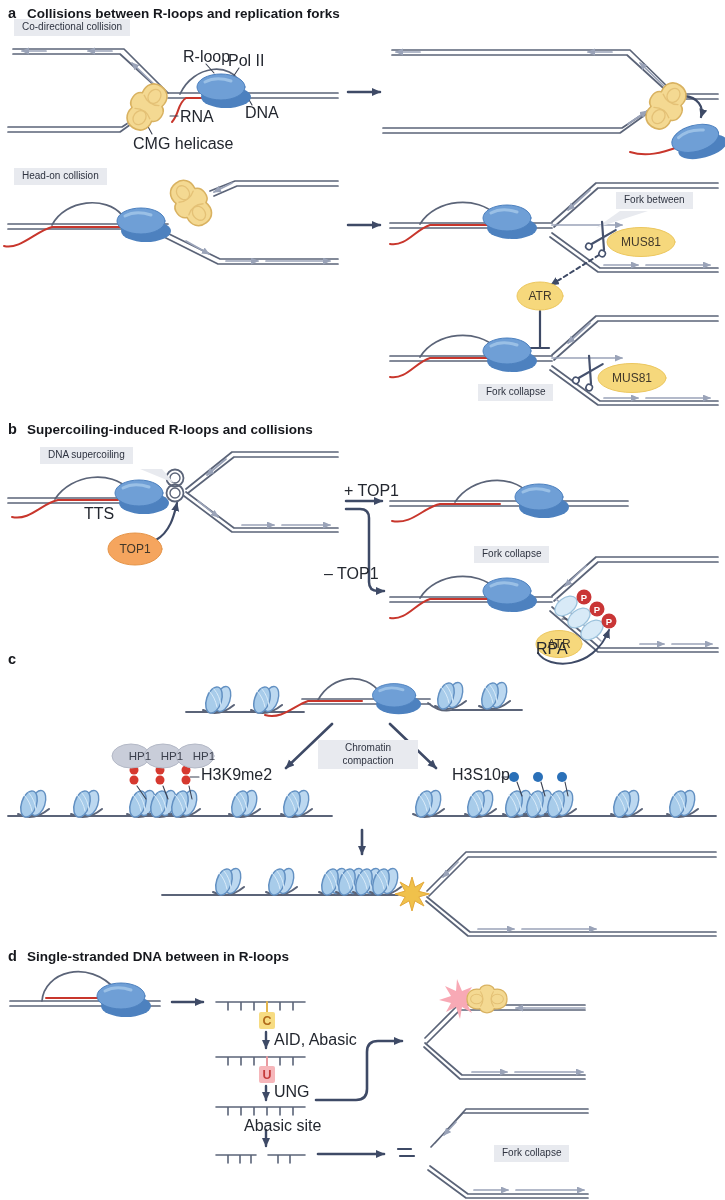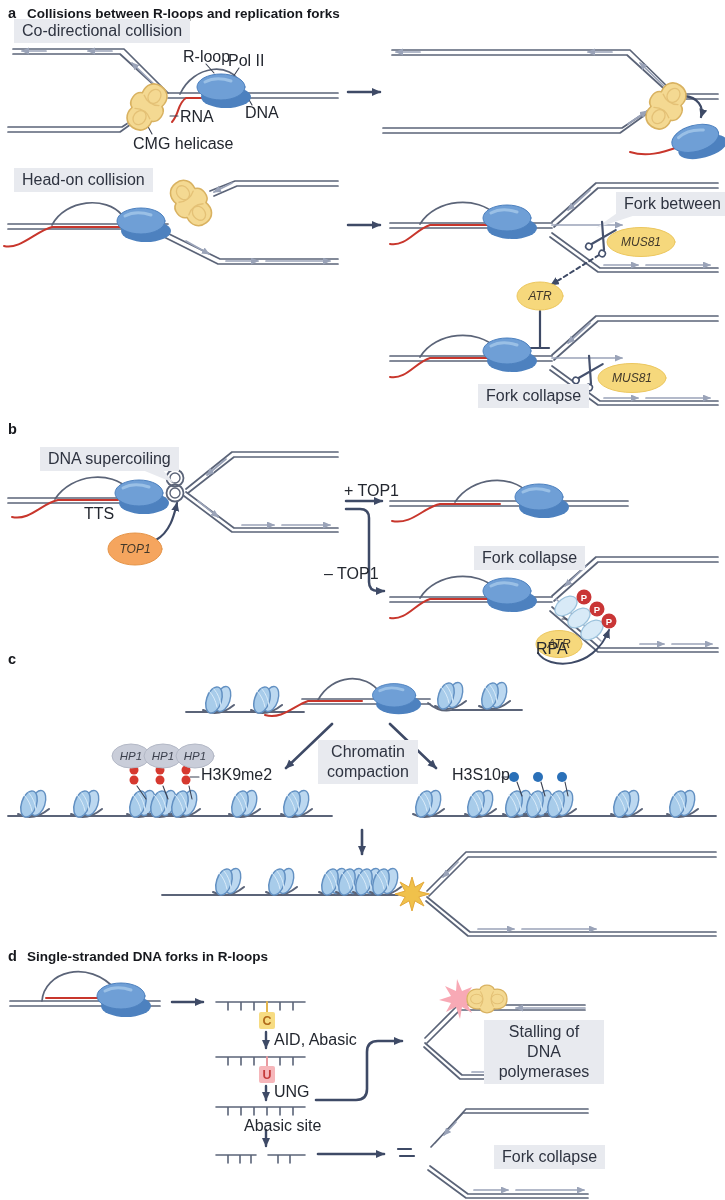--- a/index.html
+++ b/index.html
@@ -4,30 +4,30 @@
 <style>
   html,body { margin:0; padding:0; background:#ffffff; }
   .fig {
     position:relative; width:725px; height:1200px; background:#ffffff;
     font-family:"Liberation Sans", sans-serif; overflow:hidden;
   }
   .fig svg { position:absolute; left:0; top:0; }
   .pl { position:absolute; font-weight:bold; font-size:14.5px; color:#16181d; }
   .pt { position:absolute; font-weight:bold; font-size:13.5px; color:#16181d; white-space:nowrap; }
   .box {
-    position:absolute; background:#e8eaef; color:#2e3340; font-size:16px;
+    position:absolute; background:#e8eaef; color:#2e3340; font-size:10px;
     padding:2px 8px; line-height:1.25; white-space:nowrap;
   }
   .box.wrap { white-space:normal;text-align:center; }
   .sl { position:absolute; font-size:16px; color:#23272f; white-space:nowrap; }
   .ctr {
     position:absolute; transform:translate(-50%,-50%); font-size:12px;
-    color:#41382a; white-space:nowrap;font-style:italic;
+    color:#41382a; white-space:nowrap;
   }
-  .ctr.grey { color:#3a3f4c; font-size:11.5px; }
+  .ctr.grey { color:#3a3f4c; font-size:11.5px;margin-left:9px; }
   .pP { position:absolute; transform:translate(-50%,-50%); font-size:9.5px;
         font-weight:bold; color:#ffffff; }
   .base { position:absolute; transform:translate(-50%,-50%); font-weight:bold; font-size:12.5px; }
   .base.c { color:#b06a1a; }
   .base.u { color:#c43b3b; }
 </style>
 </head>
 <body>
 
 <div class="fig">
@@ -342,20 +342,21 @@
 <div class="sl" style="left:245px;top:104px">DNA</div>
 <div class="sl" style="left:133px;top:135px">CMG helicase</div>
 <div class="box" style="left:14px;top:168px">Head-on collision</div>
 <div class="box" style="left:616px;top:192px">Fork between</div>
 <div class="ctr" style="left:641px;top:242px">MUS81</div>
 <div class="ctr" style="left:540px;top:296px">ATR</div>
 <div class="box" style="left:478px;top:384px">Fork collapse</div>
 <div class="ctr" style="left:632px;top:378px">MUS81</div>
 
 <div class="pl" style="left:8px;top:421px">b</div>
+<div class="pt" style="left:27px;top:422px">Supercoiling-induced R-loops and collisions</div>
 <div class="box" style="left:40px;top:447px">DNA supercoiling</div>
 <div class="sl" style="left:84px;top:505px">TTS</div>
 <div class="ctr" style="left:135px;top:549px">TOP1</div>
 <div class="sl" style="left:344px;top:482px">+ TOP1</div>
 <div class="sl" style="left:324px;top:565px">– TOP1</div>
 <div class="box" style="left:474px;top:546px">Fork collapse</div>
 <div class="sl" style="left:536px;top:640px">RPA</div>
 <div class="ctr" style="left:559px;top:644px">ATR</div>
 <div class="pP" style="left:584px;top:597px">P</div>
 <div class="pP" style="left:597px;top:609px">P</div>
@@ -363,22 +364,21 @@
 
 <div class="pl" style="left:8px;top:651px">c</div>
 <div class="box wrap" style="left:318px;top:740px;width:84px">Chromatin compaction</div>
 <div class="ctr grey" style="left:131px;top:756px">HP1</div>
 <div class="ctr grey" style="left:163px;top:756px">HP1</div>
 <div class="ctr grey" style="left:195px;top:756px">HP1</div>
 <div class="sl" style="left:201px;top:766px">H3K9me2</div>
 <div class="sl" style="left:452px;top:766px">H3S10p</div>
 
 <div class="pl" style="left:8px;top:948px">d</div>
-<div class="pt" style="left:27px;top:949px">Single-stranded DNA forks in R-loops</div>
+<div class="pt" style="left:27px;top:949px">Single-stranded DNA between in R-loops</div>
 <div class="base c" style="left:267px;top:1021px">C</div>
 <div class="sl" style="left:274px;top:1031px">AID, Abasic</div>
 <div class="base u" style="left:267px;top:1075px">U</div>
 <div class="sl" style="left:274px;top:1083px">UNG</div>
 <div class="sl" style="left:244px;top:1117px">Abasic site</div>
-<div class="box wrap" style="left:484px;top:1020px;width:104px">Stalling of DNA polymerases</div>
 <div class="box" style="left:494px;top:1145px">Fork collapse</div>
 
 </div>
 
 </body></html>

